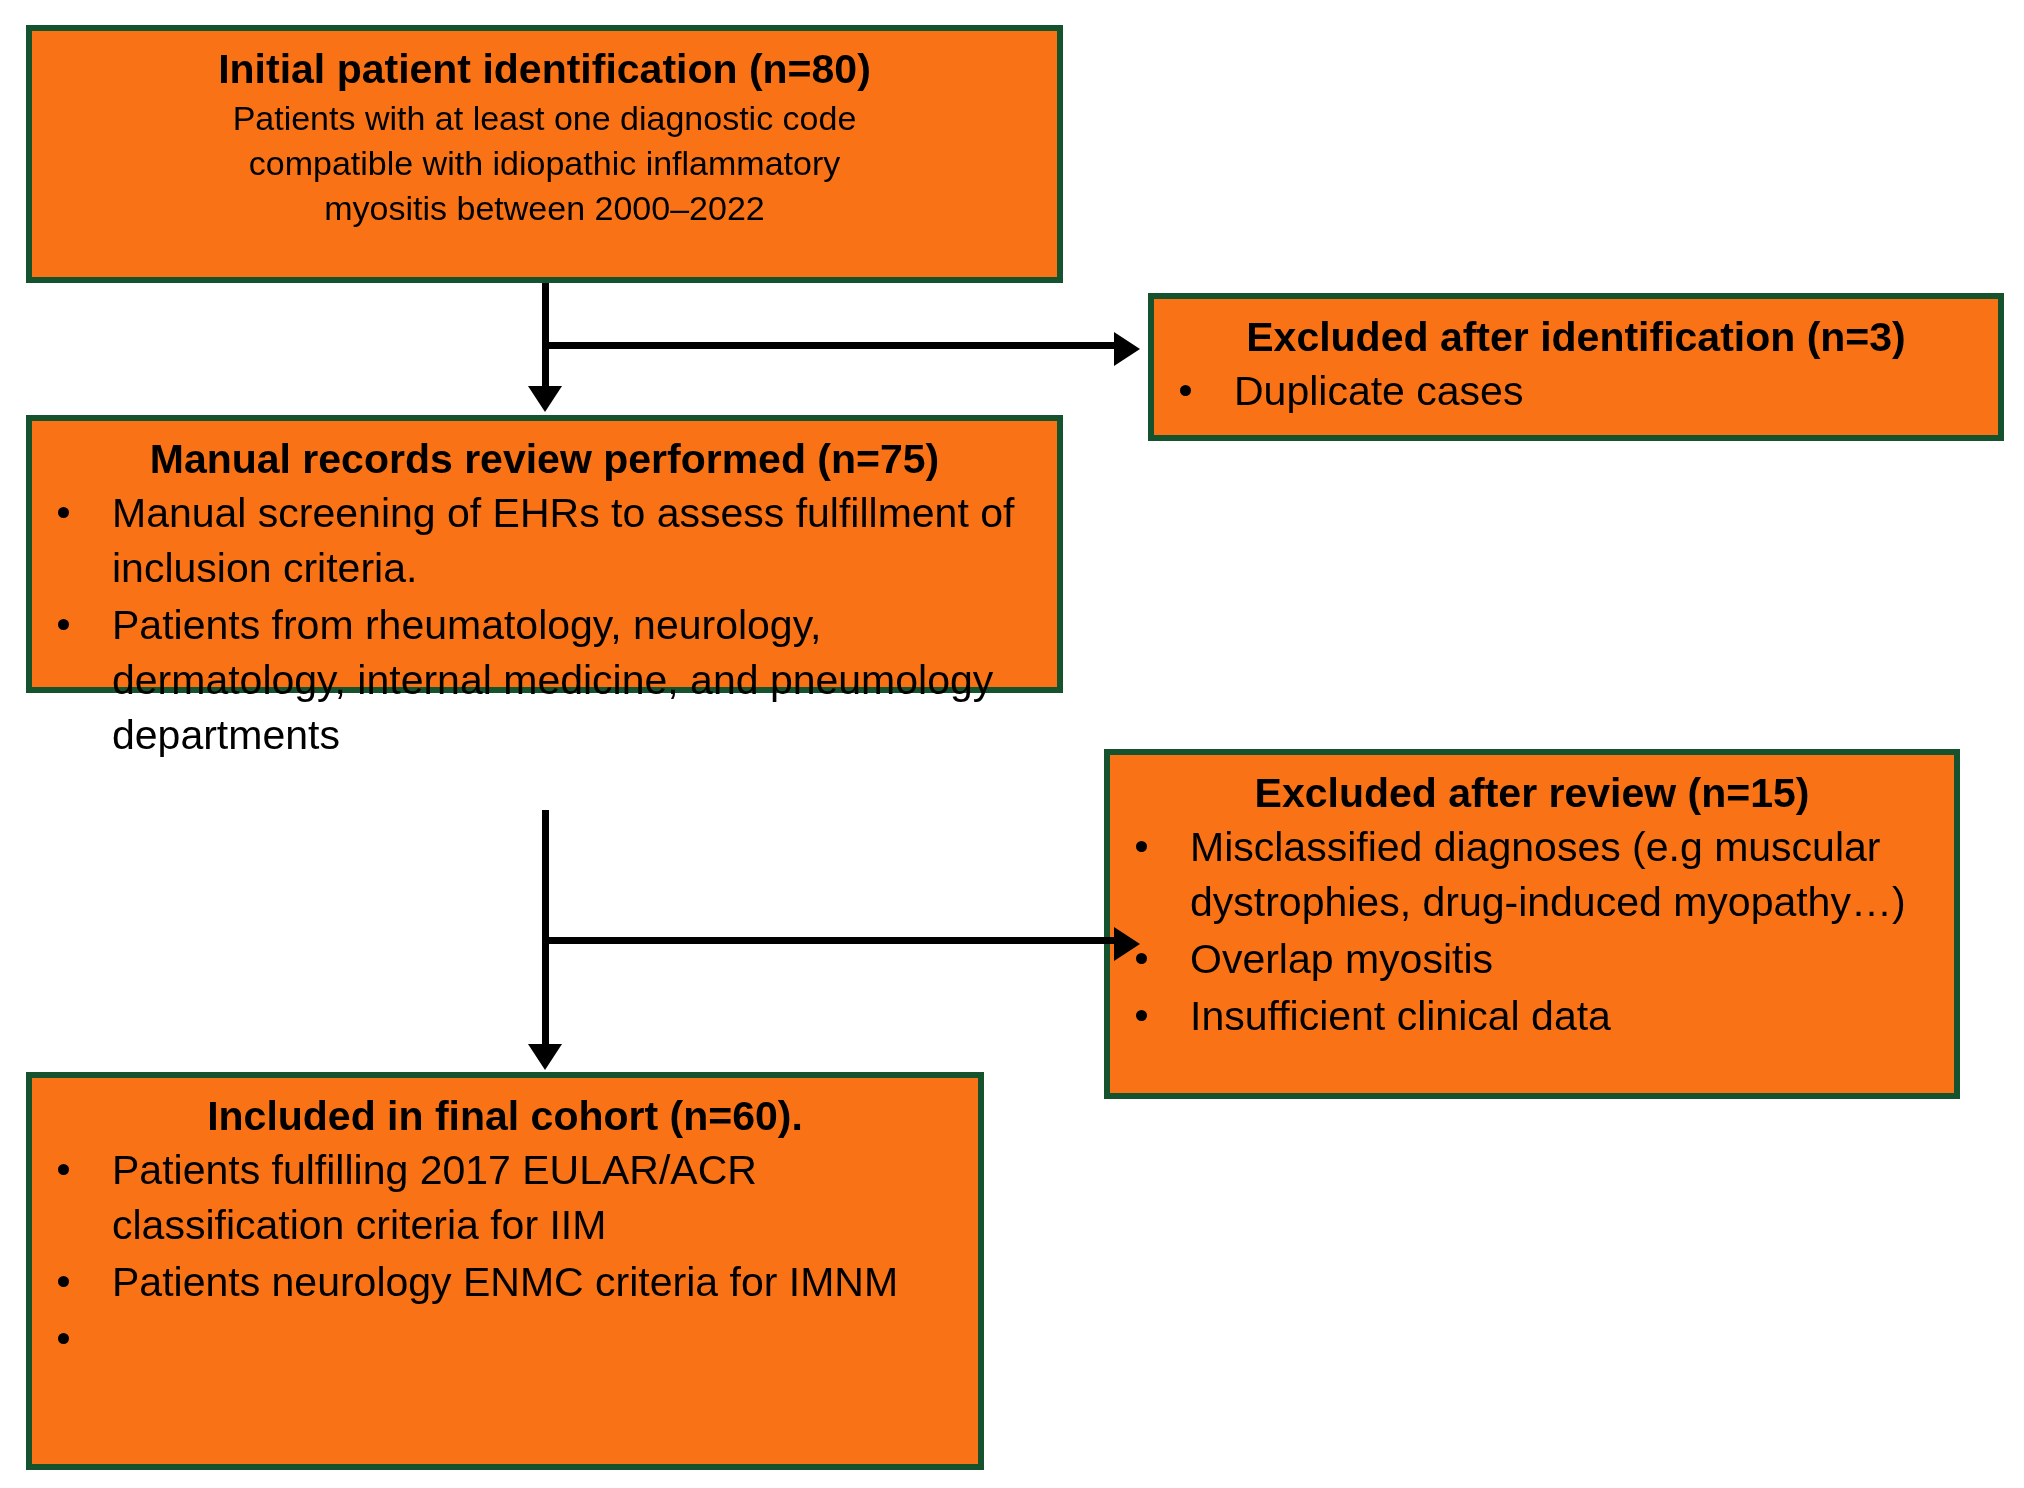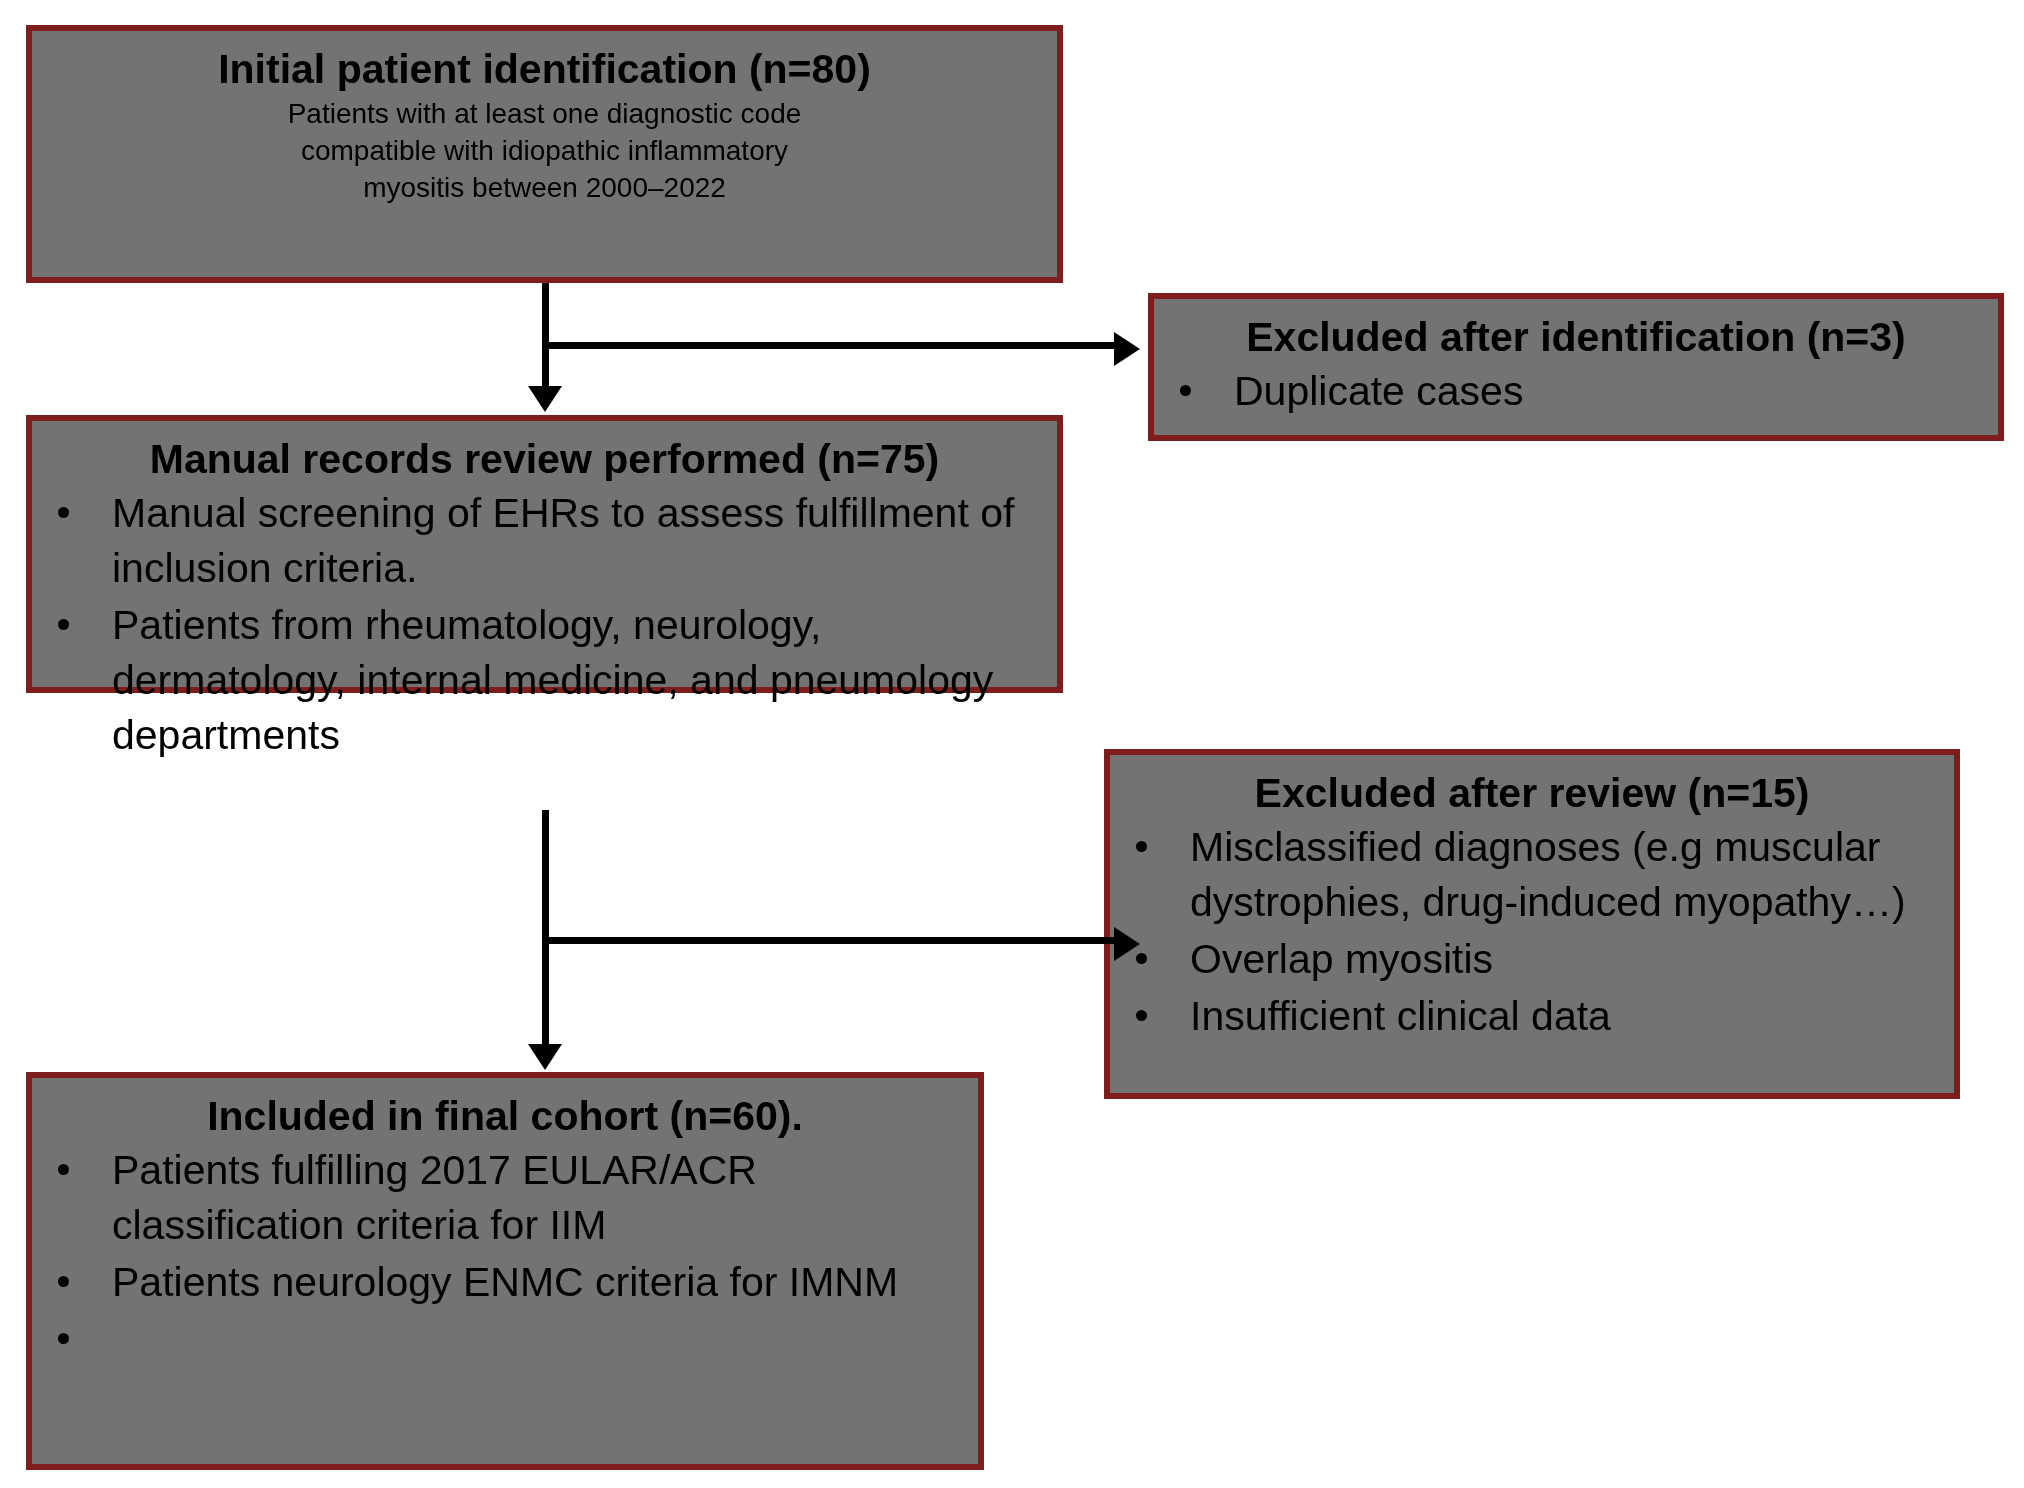--- a/index.html
+++ b/index.html
@@ -14,35 +14,35 @@
     height: 1488px;
     background: #ffffff;
     font-family: "Liberation Sans", sans-serif;
     color: #000000;
     overflow: hidden;
   }
 
   .box {
     position: absolute;
     box-sizing: border-box;
-    border: 6px solid #7f1d1d;
-    background: #737373;
+    border: 6px solid #14532d;
+    background: #f97316;
     padding: 12px 18px 12px 18px;
   }
 
   .box-title {
     font-weight: bold;
     font-size: 41px;
     line-height: 1.30;
     text-align: center;
     white-space: nowrap;
   }
 
   .box-lines {
-    font-size: 28px;
+    font-size: 34px;
     line-height: 1.32;
     text-align: center;
   }
   .box-lines .ln { display: block; white-space: nowrap; }
 
   ul.bullets {
     list-style: none;
     margin: 0;
     padding: 0;
   }

